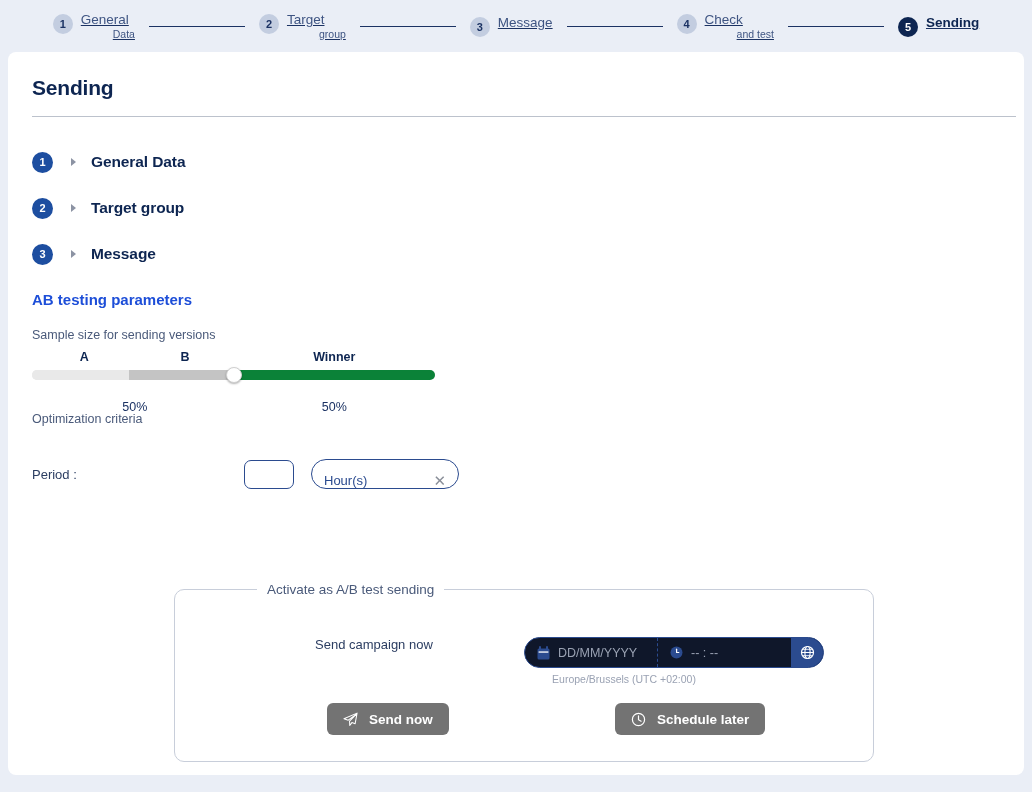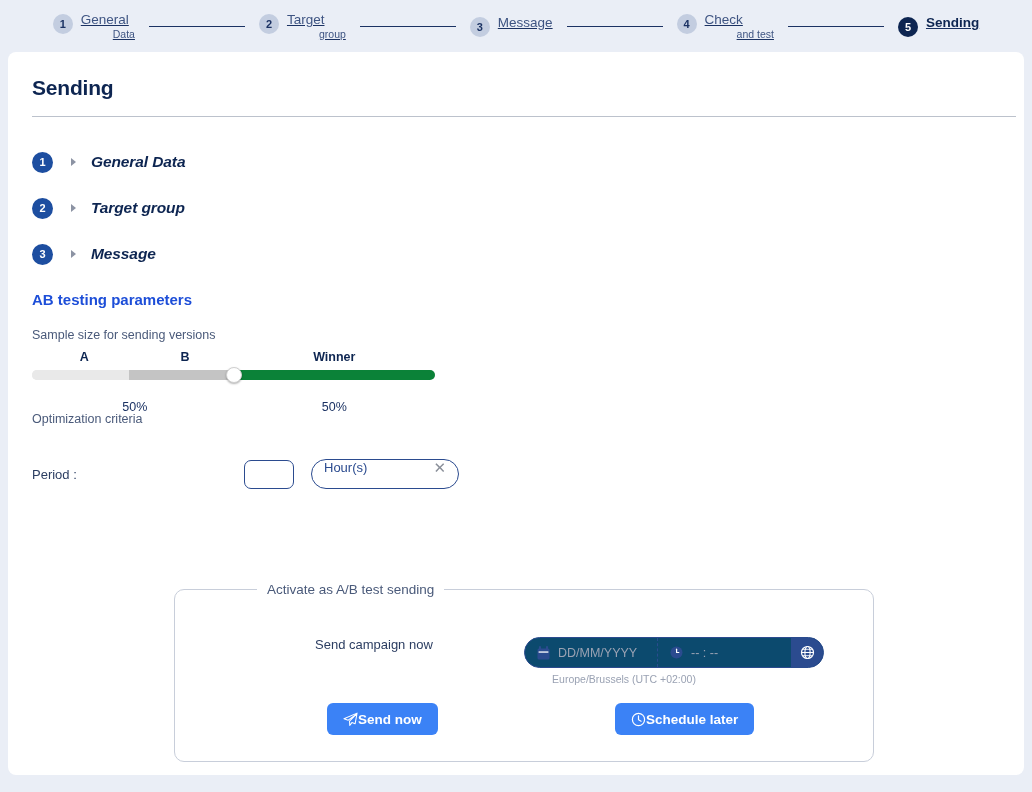--- a/index.html
+++ b/index.html
@@ -124,21 +124,20 @@
     border-bottom: 4px solid transparent;
     margin-left: 18px;
     flex: 0 0 auto;
   }
   .sec-label {
     margin-left: 15px;
     font-size: 15.5px;
     font-weight: bold;
     color: #0d2551;
     letter-spacing: -0.1px;
-    font-style: italic;
   }
 
   
   .ab-title {
     margin-top: 14px;
     font-size: 15px;
     font-weight: bold;
     color: #1d4ed8;
   }
   .ab-sub {
@@ -247,21 +246,21 @@
     font-family: "Liberation Sans", sans-serif;
     font-size: 13px;
     color: #1b3263;
     padding: 0 6px;
   }
   .unit-select {
     margin-left: 17px;
     width: 148px; height: 30px;
     border: 1.2px solid #2b4b8f;
     border-radius: 16px;
-    display: flex; align-items: flex-start;
+    display: flex; align-items: flex-end;
     justify-content: space-between;
     padding: 0 12px 0 12px;
     background: #fff;
     cursor: pointer;
   }
   .unit-value { font-size: 13px; color: #2b4b8f; }
   .clear-x { color: #8a8f99; font-size: 15px; line-height: 1; }
 
   
   .ab-panel {
@@ -295,21 +294,21 @@
     position: absolute;
     left: 349px;
     top: 40px;
     width: 300px;
     height: 31px;
     border: 1.4px solid #2b4b8f;
     border-radius: 16px;
     display: flex;
     align-items: stretch;
     overflow: hidden;
-    background: #0c4a6e;
+    background: #0f172a;
   }
   .dt-date {
     flex: 0 0 133px;
     display: flex;
     align-items: center;
     gap: 8px;
     padding-left: 12px;
     border-right: 1.4px dashed #2b4b8f;
   }
   .dt-time {
@@ -333,28 +332,28 @@
     left: 449px;
     top: 76px;
     transform: translateX(-50%);
     font-size: 10.5px;
     color: #9aa2b3;
     white-space: nowrap;
   }
   .btn {
     position: absolute;
     height: 32px;
-    background: #3b82f6;
+    background: #737373;
     color: #ffffff;
     border: none;
     border-radius: 6px;
     display: flex;
     align-items: center;
     justify-content: center;
-    gap: 0;
+    gap: 11px;
     font-family: "Liberation Sans", sans-serif;
     font-size: 13.5px;
     font-weight: bold;
     cursor: pointer;
     padding: 0 16px;
   }
   .btn-send { left: 152px; top: 106px; }
   .btn-sched { left: 440px; top: 106px; }
   svg { display: block; }
 </style>

